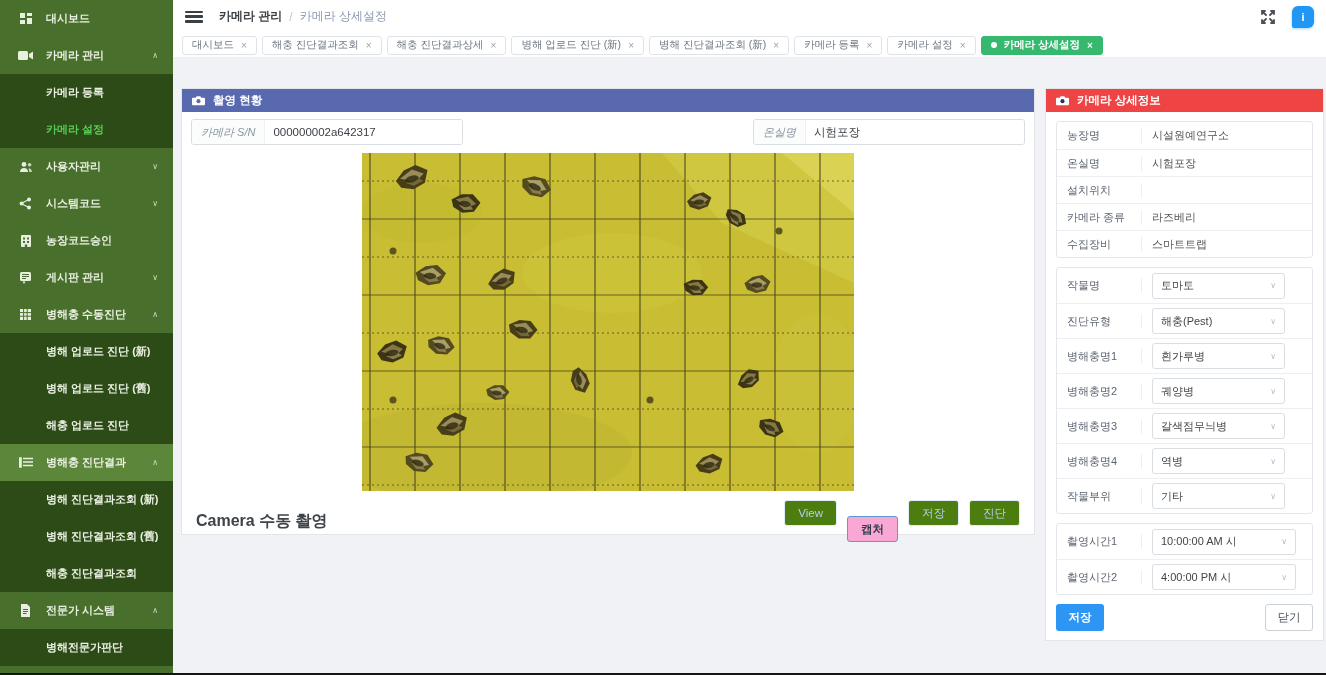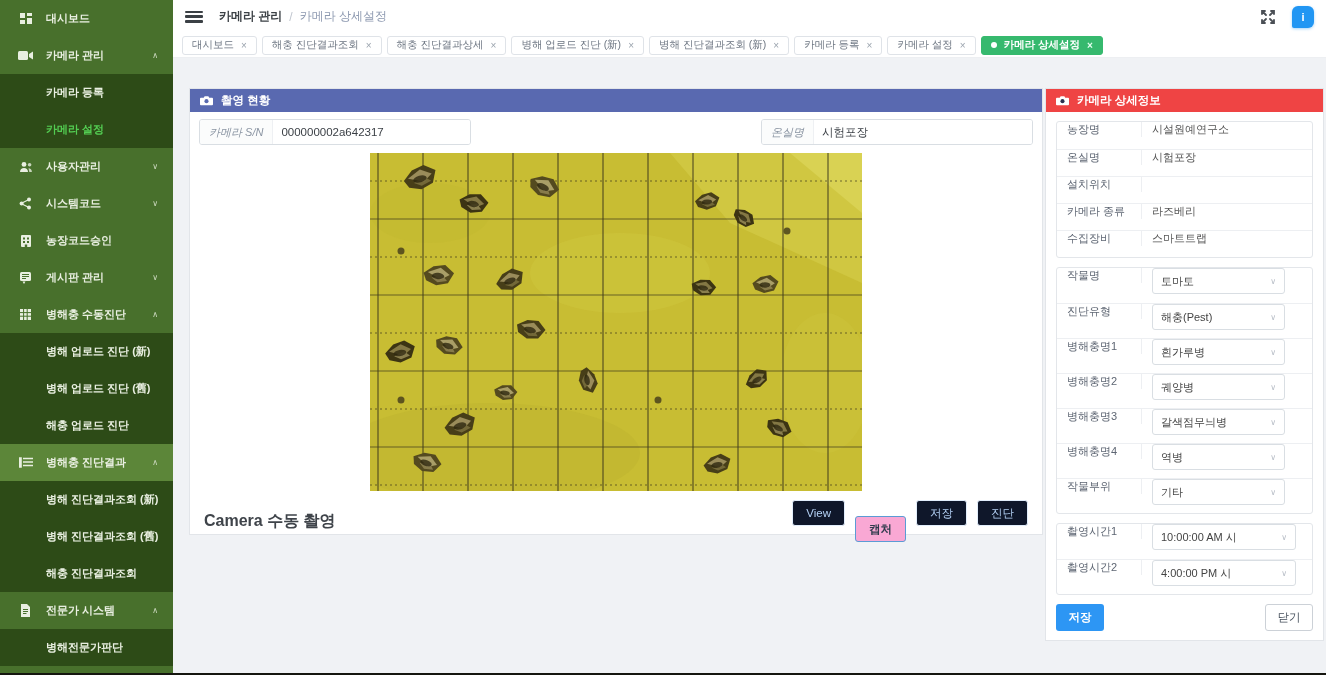--- a/index.html
+++ b/index.html
@@ -34,46 +34,46 @@
   .tab { height:19px; padding:0 9px; border:1px solid #dfe3e8; border-radius:3px; background:#fff; font-size:10.5px; color:#6d7682; display:flex; align-items:center; gap:7px; cursor:pointer; white-space:nowrap; }
   .tab .tab-x { color:#9aa3ad; font-size:10px; }
   .tab.active { background:#36b96e; border-color:#36b96e; color:#fff; font-weight:bold; }
   .tab.active .tab-x { color:#e8fff2; }
   .tab .tab-dot { width:6px; height:6px; border-radius:50%; background:#fff; }
 
   
   .content { position:absolute; left:173px; top:58px; right:0; bottom:0; background:#f0f2f5; }
 
   .card { background:#fff; border:1px solid #e2e5e9; position:absolute; }
-  .card-main { left:16px; top:30px; width:854px; height:447px; }
+  .card-main { left:8px; top:30px; width:854px; height:447px; }
   .card-detail { left:872px; top:30px; width:279px; height:553px; }
 
   .card-hd { height:23px; display:flex; align-items:center; gap:8px; padding-left:10px; color:#fff; font-size:11.5px; font-weight:bold; }
   .hd-blue { background:#5969b0; }
   .hd-navy { background:#ef4444; }
 
   .main-body { padding:7px 9px 0; }
   .io-row { display:flex; justify-content:space-between; }
   .input-group { display:flex; width:272px; height:26px; border:1px solid #d9dee3; border-radius:3px; background:#fff; overflow:hidden; }
   .ig-label { display:flex; align-items:center; padding:0 9px; font-size:11px; color:#8a94a2; background:#fbfcfc; border-right:1px solid #eef0f3; white-space:nowrap;font-style:italic; }
   .ig-input { flex:1; border:none; outline:none; padding:0 8px; font-size:11.5px; color:#3a3f45; font-family:inherit; min-width:0; background:#fff; }
 
   .trap-wrap { display:flex; justify-content:center; margin-top:8px; }
   .trap-wrap svg { display:block; }
 
   .main-foot { display:flex; justify-content:space-between; align-items:center; margin-top:9px; padding:0 5px; }
   .foot-label { font-size:16px; font-weight:bold; color:#3f444a; }
   .foot-btns { display:flex; gap:10px; }
   .btn { height:26px; padding:0 13px; border-radius:3px; font-size:11.5px; font-family:inherit; cursor:pointer; }
-  .btn-soft { background:#0f172a; color:#b3d0f4; border:1px solid #e2eefc; }
+  .btn-soft { background:#4d7c0f; color:#b3d0f4; border:1px solid #e2eefc; }
   .btn-cap { background:#f9a8d4; color:#2f3b4c; border:1px solid #5b9bd5; font-weight:bold;margin-top:16px; }
 
   .detail-body { padding:9px 10px; }
   .grp { border:1px solid #e3e6ea; border-radius:3px; margin-bottom:9px; }
-  .d-row { display:flex; align-items:flex-start; border-top:1px solid #edeff2; font-size:11px; }
+  .d-row { display:flex; align-items:center; border-top:1px solid #edeff2; font-size:11px; }
   .d-row:first-child { border-top:none; }
   .d-label { width:85px; flex:0 0 85px; display:flex; align-items:center; padding-left:10px; color:#5e6673; border-right:1px solid #edeff2; }
   .d-value { display:flex; align-items:center; padding-left:10px; color:#555; }
   .row-s { height:27px; }
   .row-m { height:35px; }
   .sel { width:133px; height:26px; border:1px solid #d9dee3; border-radius:3px; display:flex; align-items:center; justify-content:space-between; padding:0 8px; font-size:11px; color:#444; margin-left:10px; cursor:pointer; background:#fff; }
   .sel.wide { width:144px; }
   .sel .chev { color:#b7bdc6; font-size:8px; }
 
   .detail-actions { display:flex; justify-content:space-between; margin-top:1px; }

